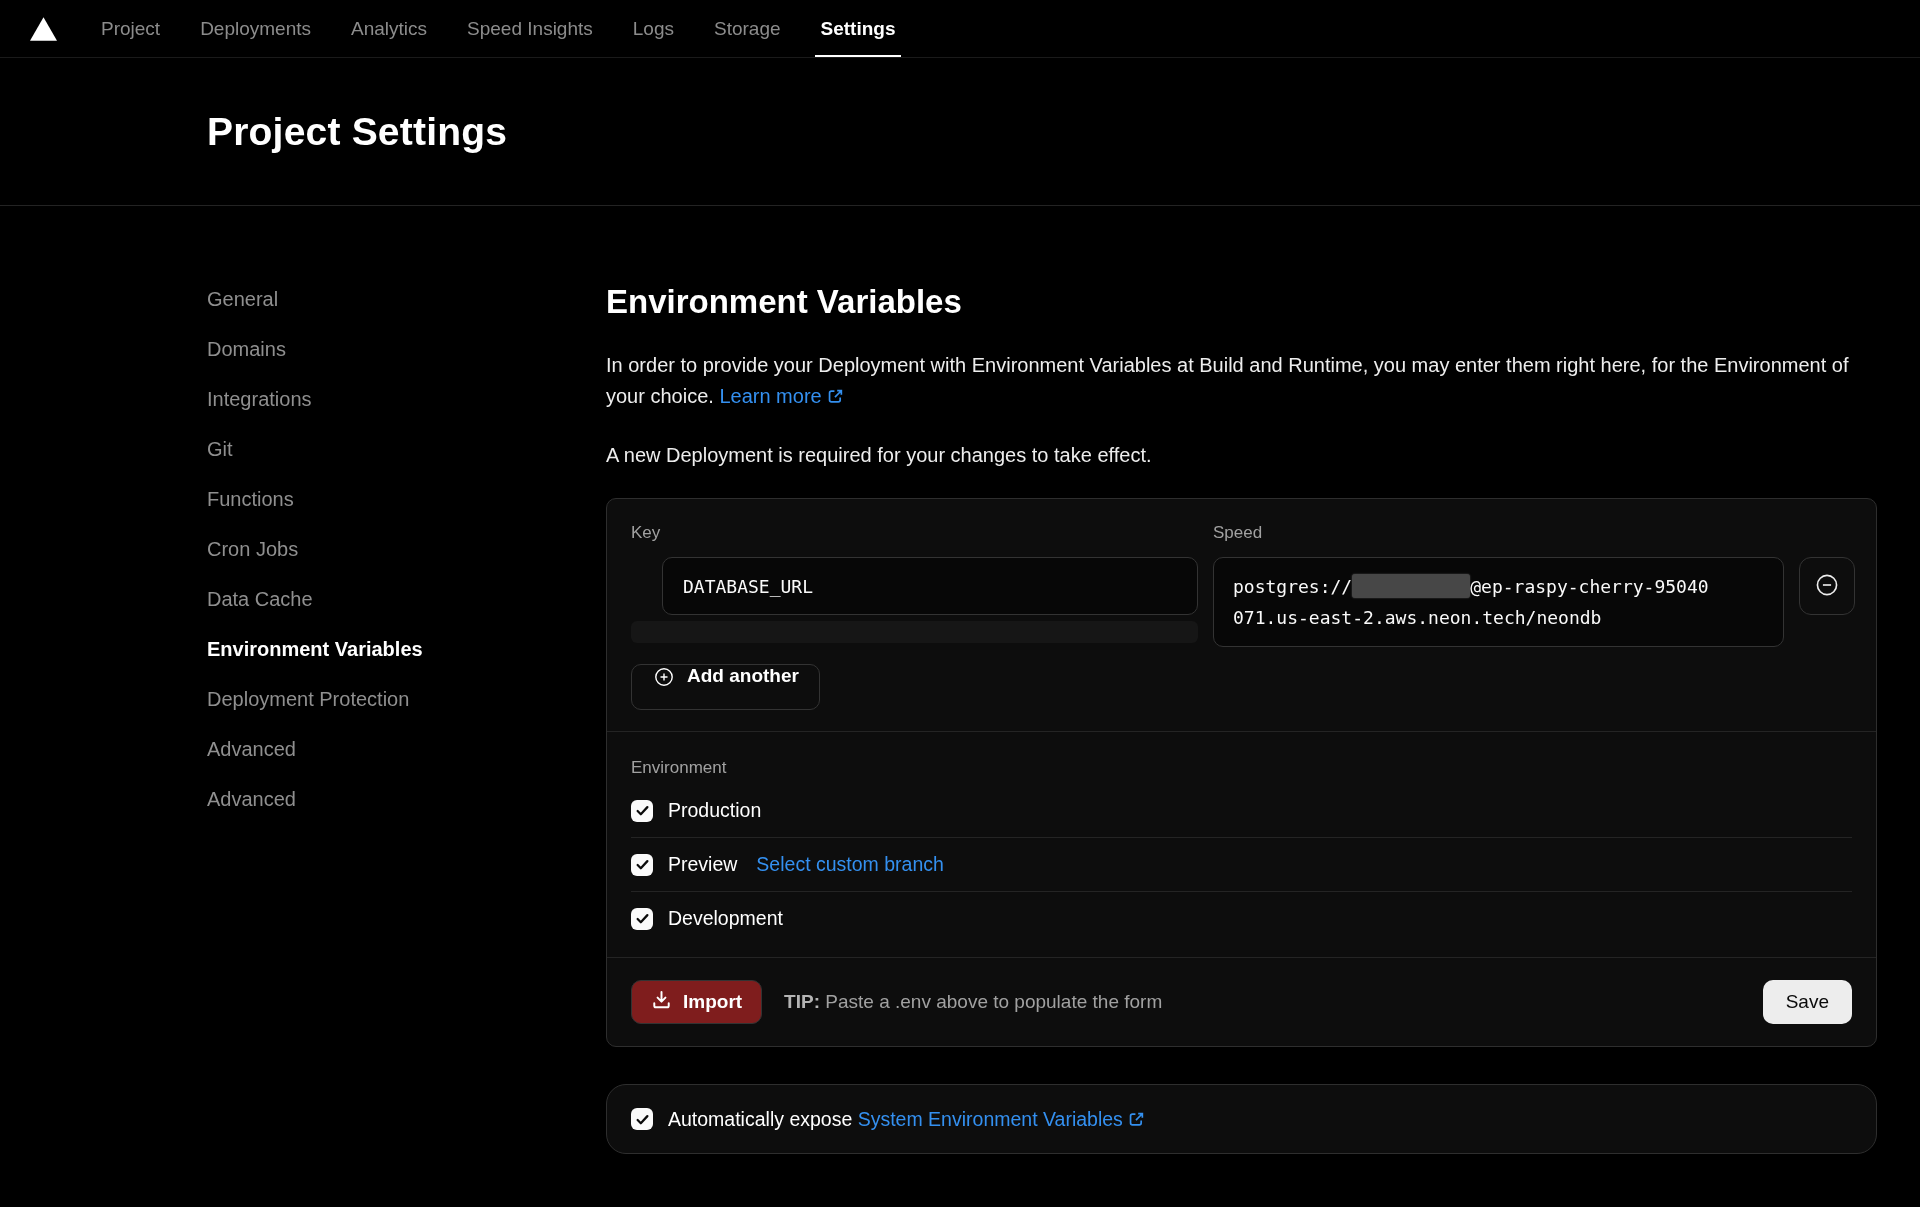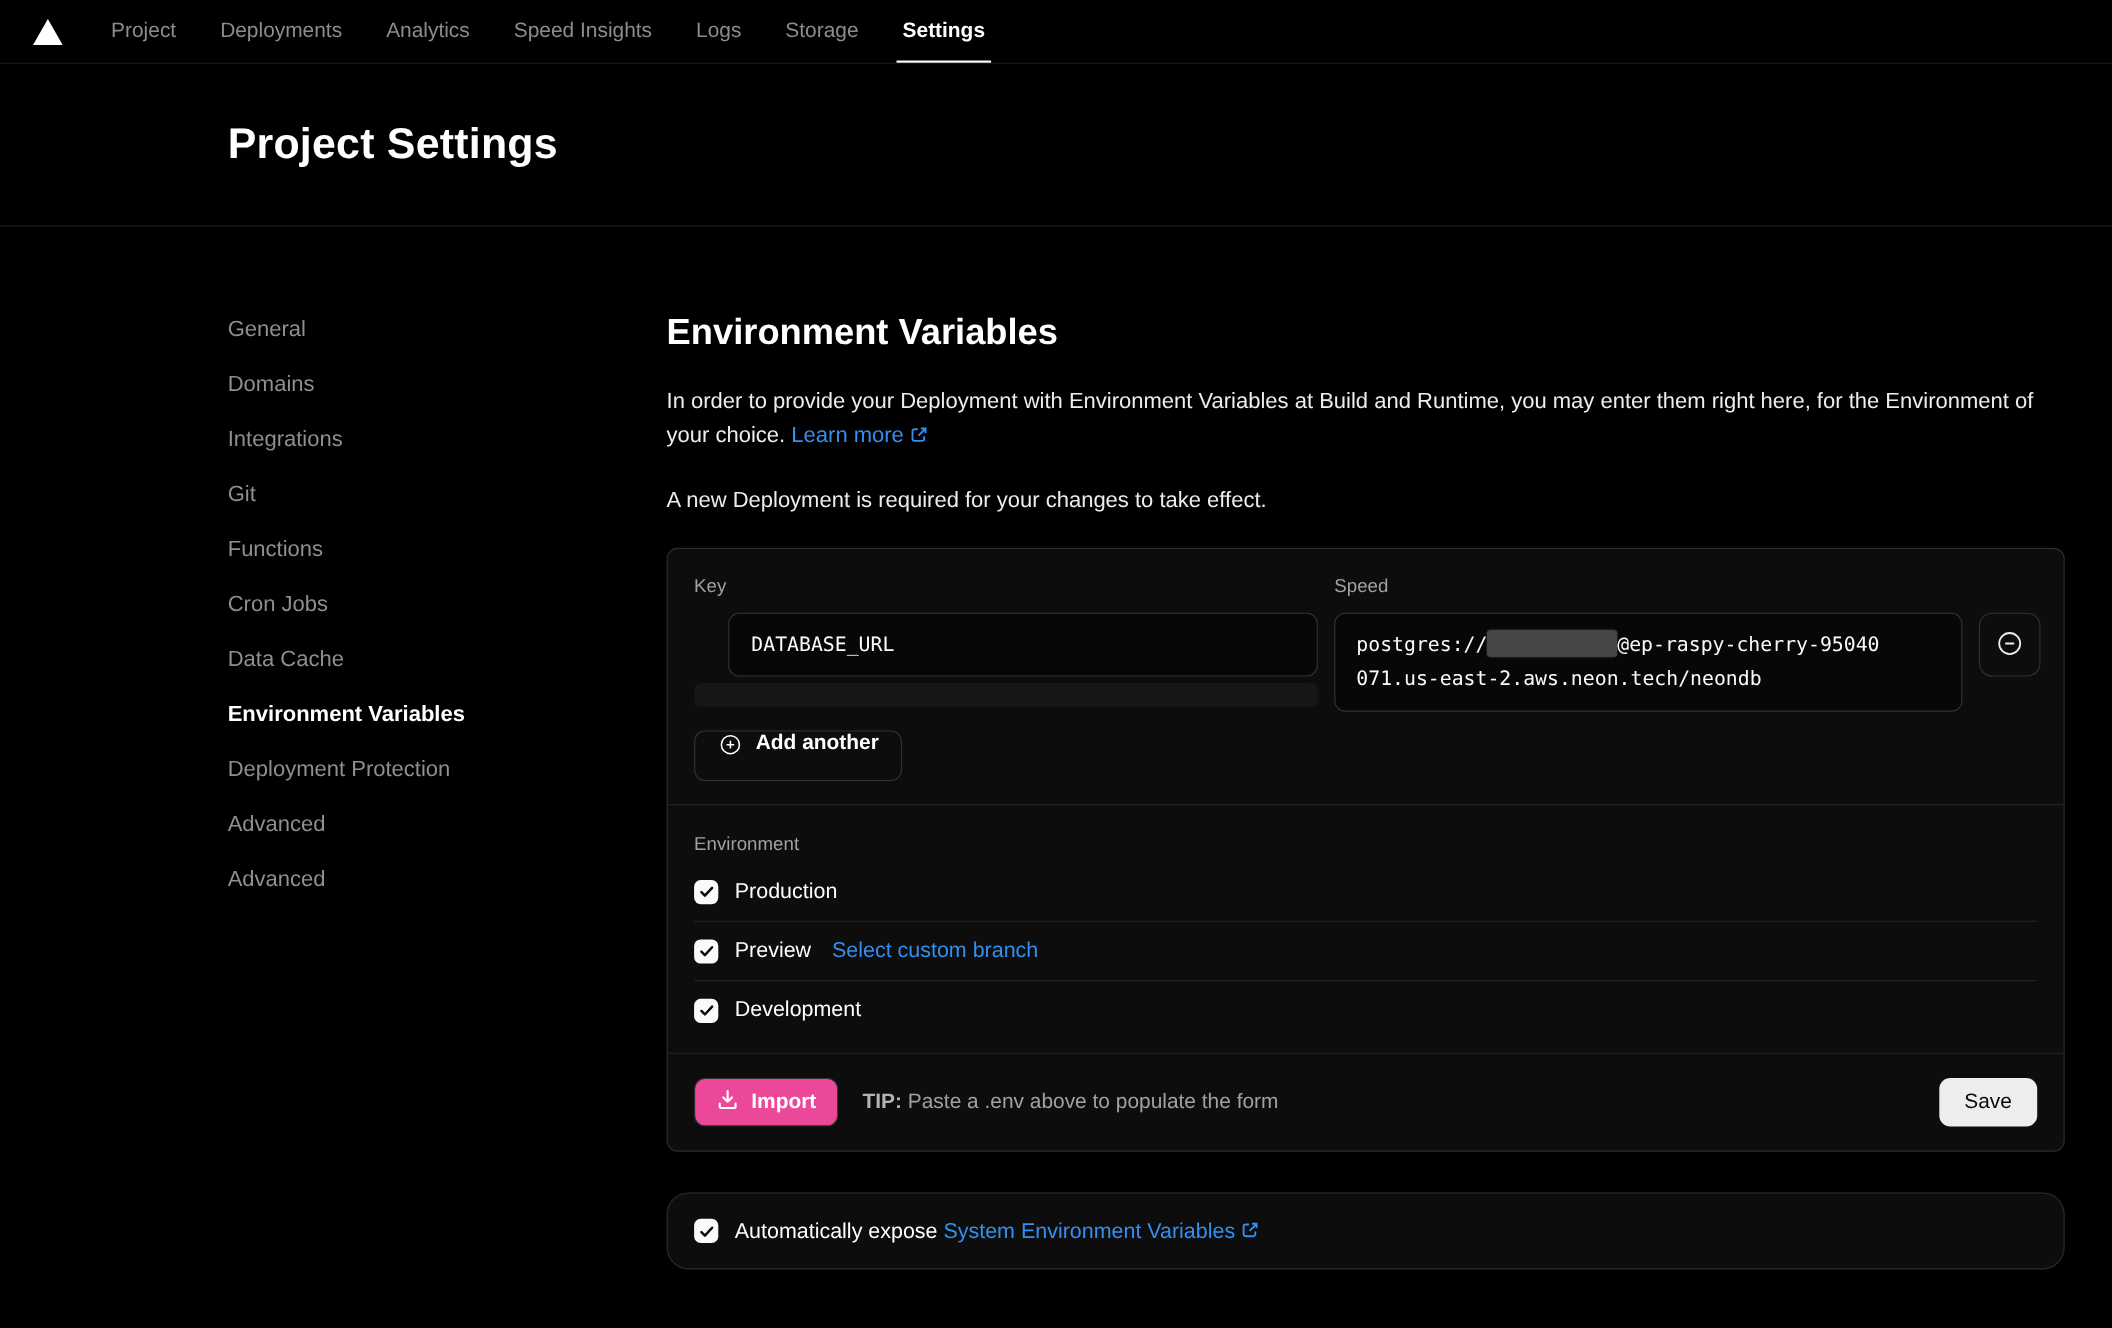--- a/index.html
+++ b/index.html
@@ -65,21 +65,21 @@
   .env-row + .env-row { border-top:0; }
   .env-row.bordered { border-bottom:1px solid #242424; }
   .checkbox { width:22px; height:22px; background:#fafafa; border-radius:6px; flex:0 0 auto;
               display:flex; align-items:center; justify-content:center; cursor:pointer; }
   .env-name { font-size:19.5px; color:#fff; }
   .env-link { font-size:19.5px; margin-left:4px; }
 
   .card-footer { border-top:1px solid #242424; padding:22px 24px; display:flex;
                  align-items:center; gap:22px; }
   .import-btn { display:inline-flex; align-items:center; gap:11px; height:44px; padding:0 19px;
-                background:#ec4899; border:1px solid #333; border-radius:10px; color:#fff;
+                background:#7f1d1d; border:1px solid #333; border-radius:10px; color:#fff;
                 font-size:19px; font-weight:600; cursor:pointer; font-family:inherit; }
   .tip { font-size:19px; color:#a1a1a1; }
   .tip b { color:#b4b4b4; font-weight:700; }
   .save-btn { margin-left:auto; height:44px; padding:0 23px; background:#ededed; color:#0a0a0a;
               border:none; border-radius:10px; font-size:19px; font-weight:500; cursor:pointer;
               font-family:inherit; }
 
   .expose-card { margin-top:37px; height:70px; background:#0d0d0d; border:1px solid #2e2e2e;
                  border-radius:20px; display:flex; align-items:center; gap:15px; padding:0 24px; }
   .expose-text { font-size:19.5px; color:#fff; }

